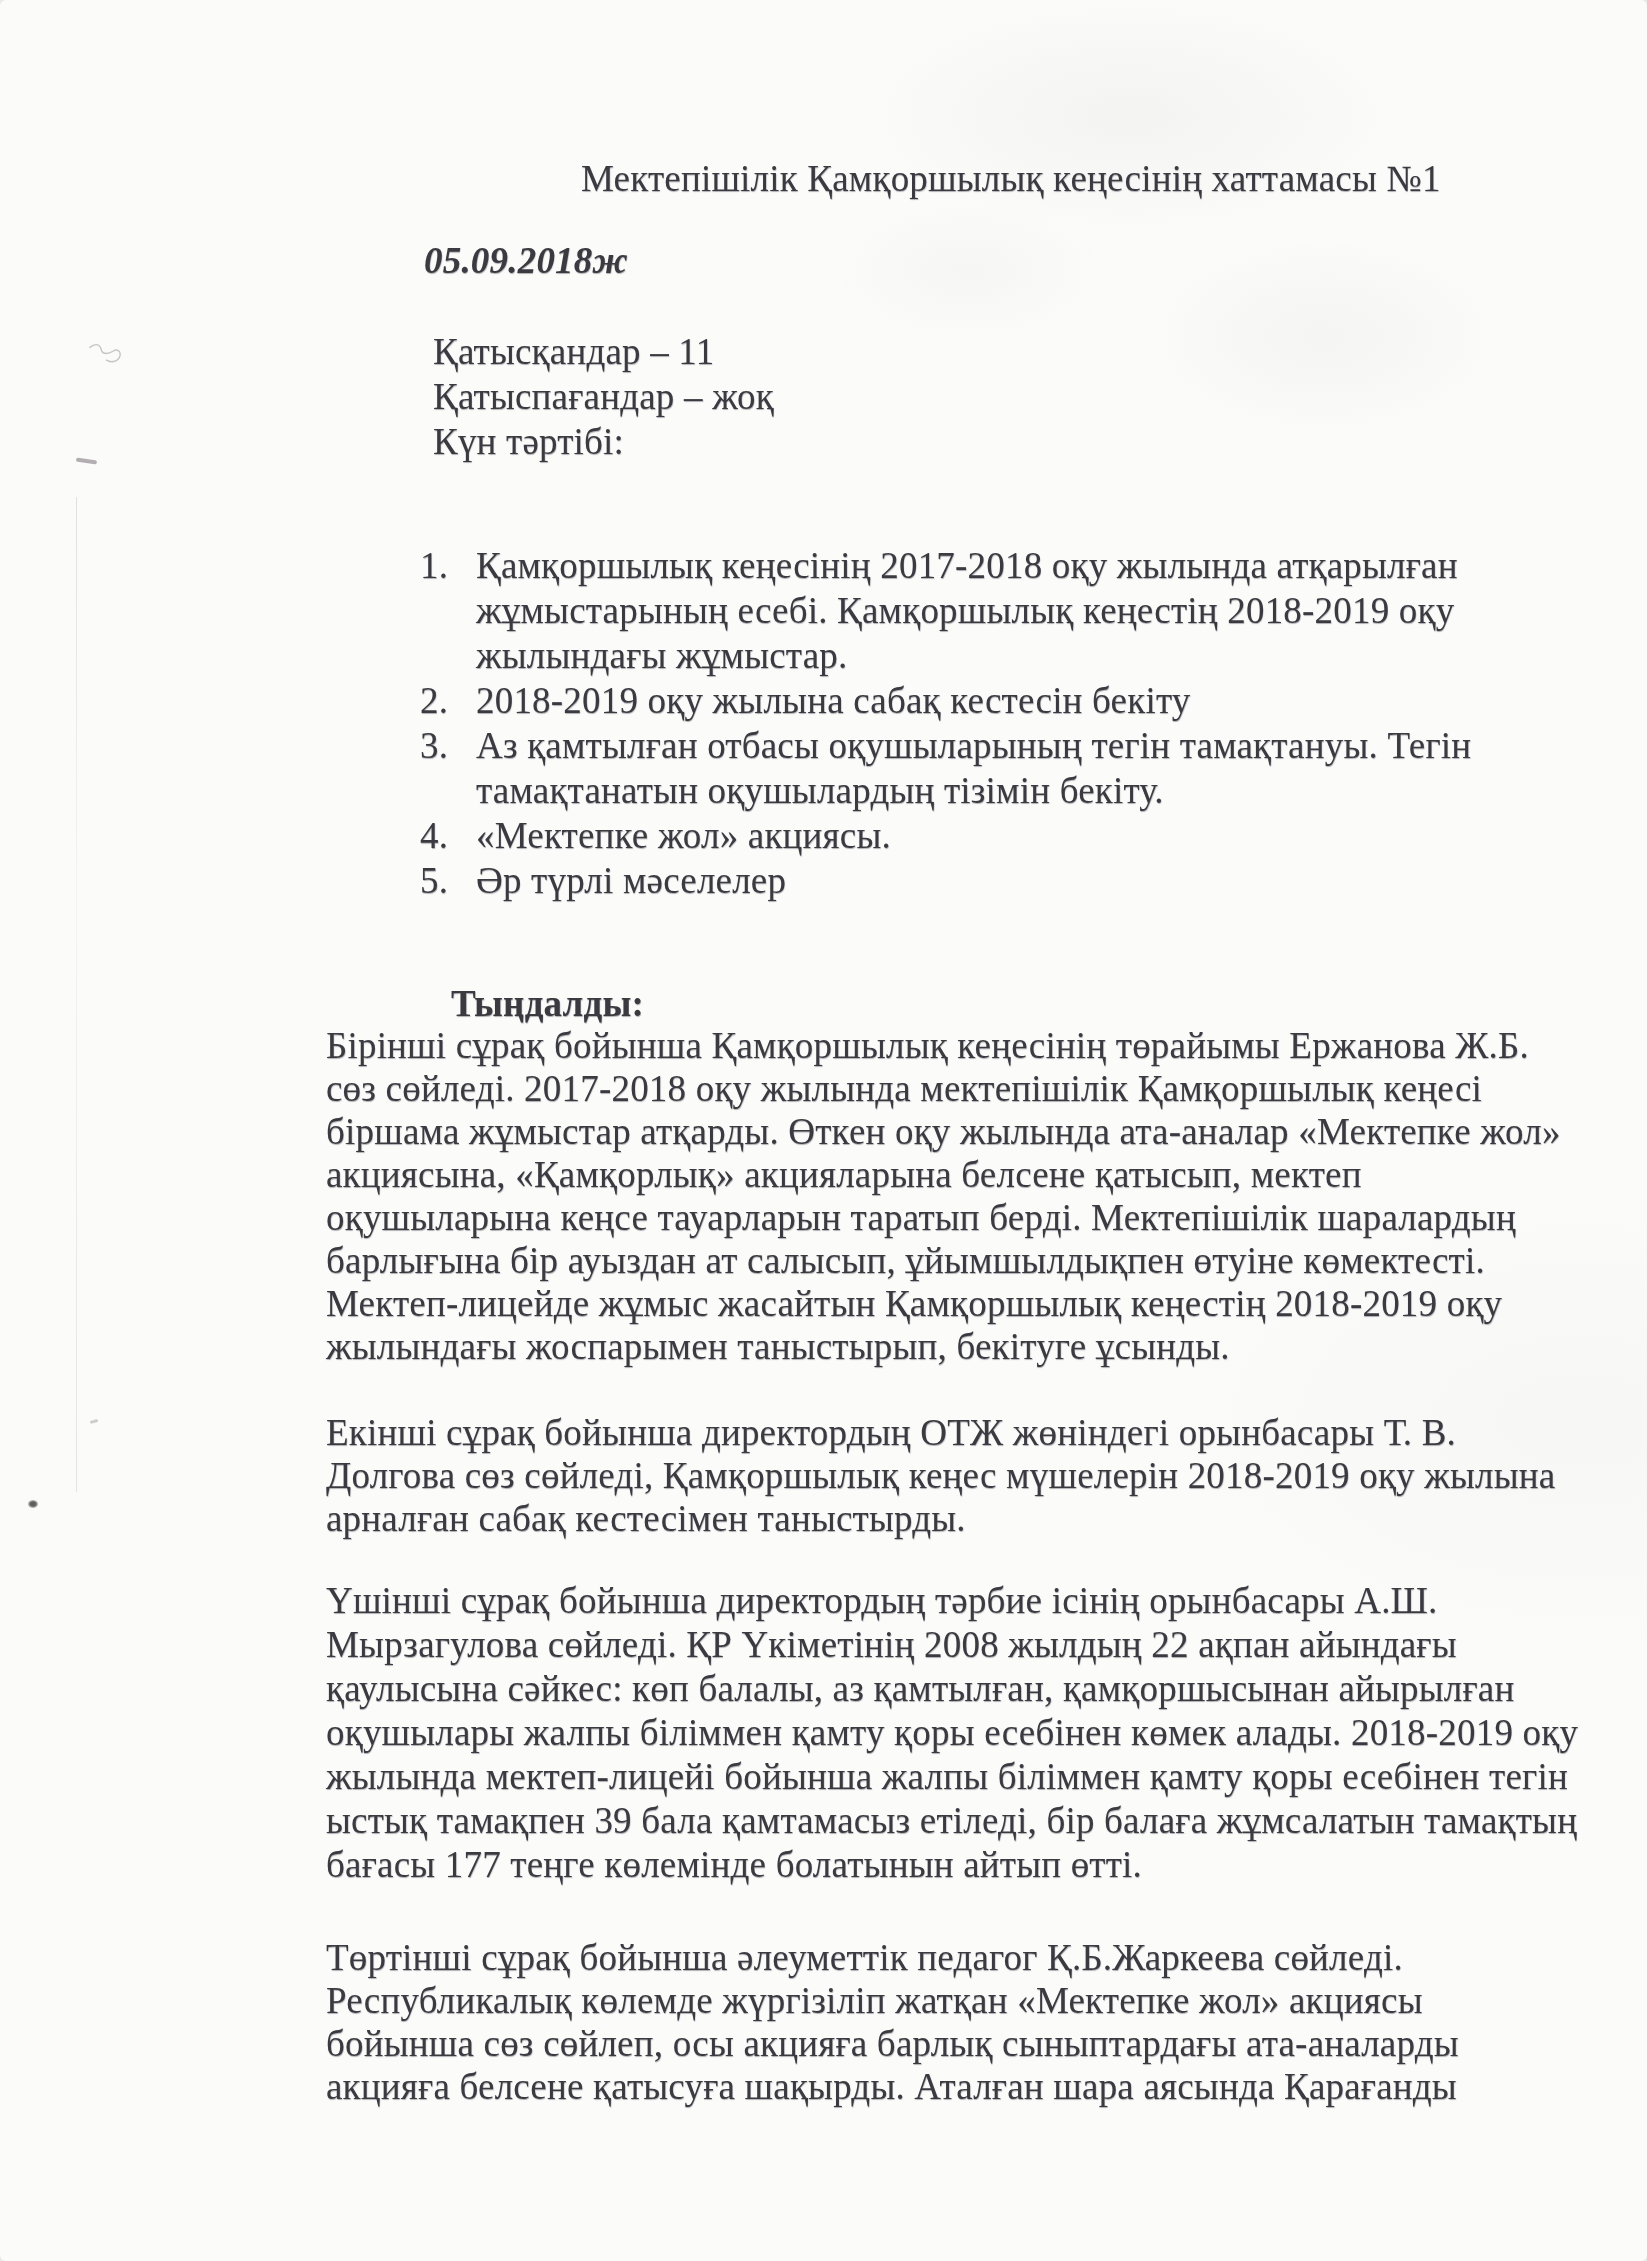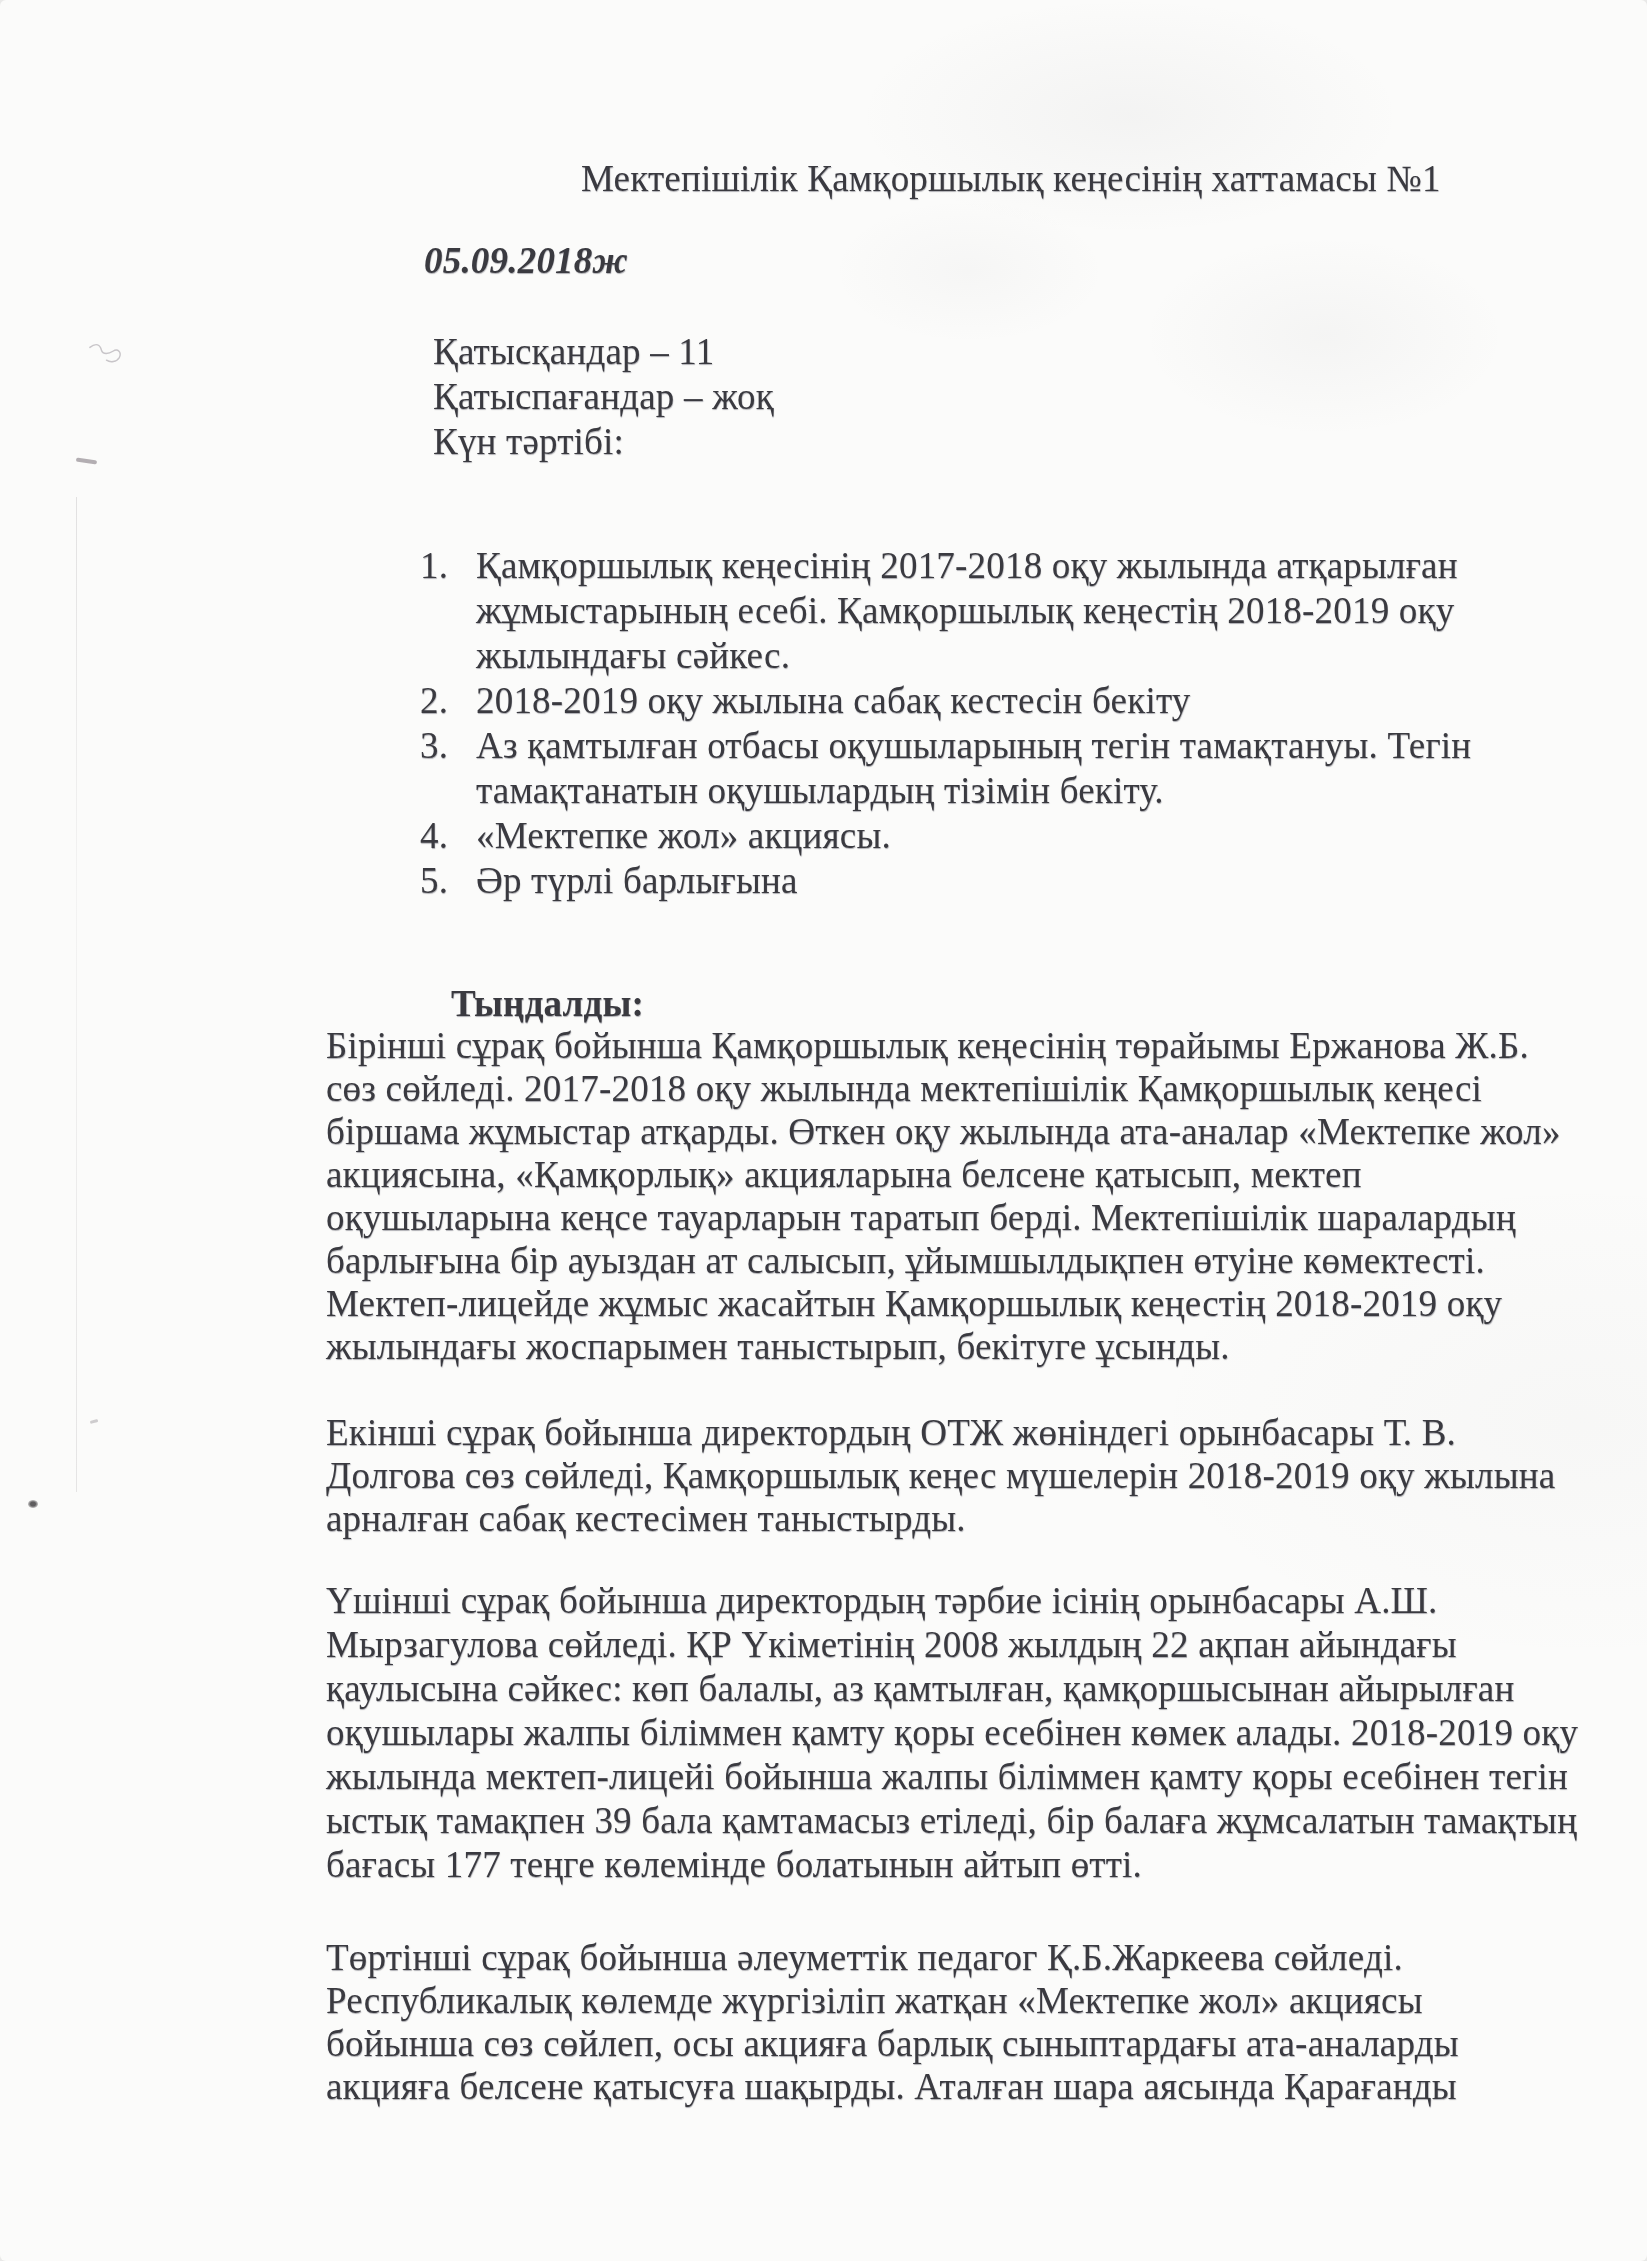--- a/index.html
+++ b/index.html
@@ -125,21 +125,21 @@
     <div class="line">Қатыспағандар – жоқ</div>
     <div class="line">Күн тәртібі:</div>
   </div>
 
   <ol class="txt agenda">
     <li class="agenda-item">
       <span class="agenda-num">1.</span>
       <span class="agenda-lines">
           <div class="line">Қамқоршылық кеңесінің 2017-2018 оқу жылында атқарылған</div>
           <div class="line">жұмыстарының есебі. Қамқоршылық кеңестің 2018-2019 оқу</div>
-          <div class="line">жылындағы сәйкес.</div>
+          <div class="line">жылындағы жұмыстар.</div>
         </span>
     </li>
     <li class="agenda-item">
       <span class="agenda-num">2.</span>
       <span class="agenda-lines">
           <div class="line">2018-2019 оқу жылына сабақ кестесін бекіту</div>
         </span>
     </li>
     <li class="agenda-item">
       <span class="agenda-num">3.</span>
@@ -150,21 +150,21 @@
     </li>
     <li class="agenda-item">
       <span class="agenda-num">4.</span>
       <span class="agenda-lines">
           <div class="line">«Мектепке жол» акциясы.</div>
         </span>
     </li>
     <li class="agenda-item">
       <span class="agenda-num">5.</span>
       <span class="agenda-lines">
-          <div class="line">Әр түрлі барлығына</div>
+          <div class="line">Әр түрлі мәселелер</div>
         </span>
     </li>
   </ol>
 
   <div class="txt heard">Тыңдалды:</div>
 
   <div class="txt para p1">
       <div class="line">Бірінші сұрақ бойынша Қамқоршылық кеңесінің төрайымы Ержанова Ж.Б.</div>
       <div class="line">сөз сөйледі. 2017-2018 оқу жылында мектепішілік Қамқоршылық кеңесі</div>
       <div class="line">біршама жұмыстар атқарды. Өткен оқу жылында ата-аналар «Мектепке жол»</div>

